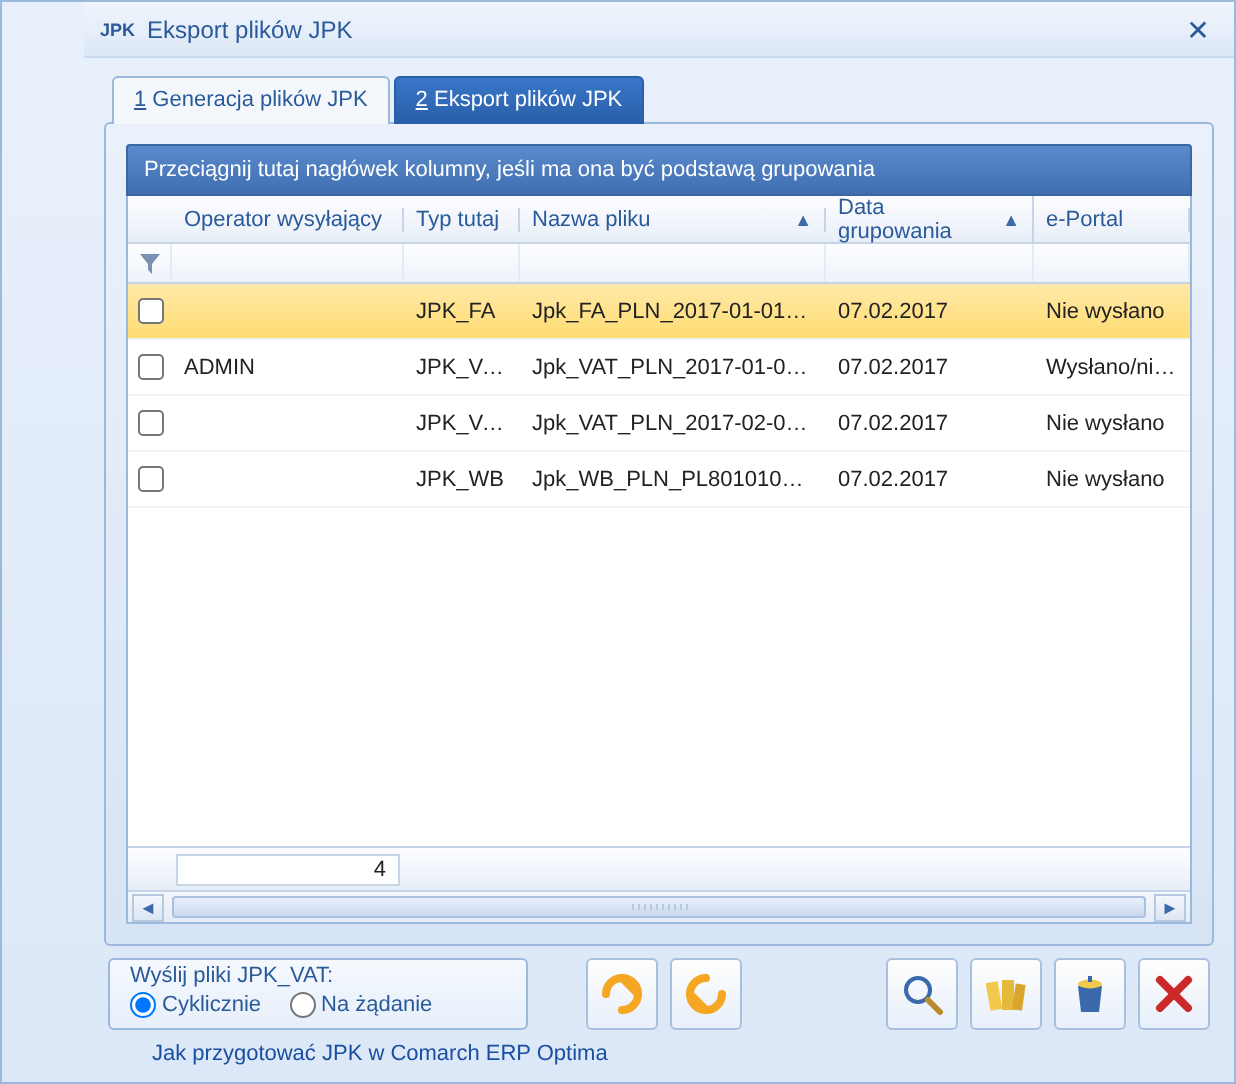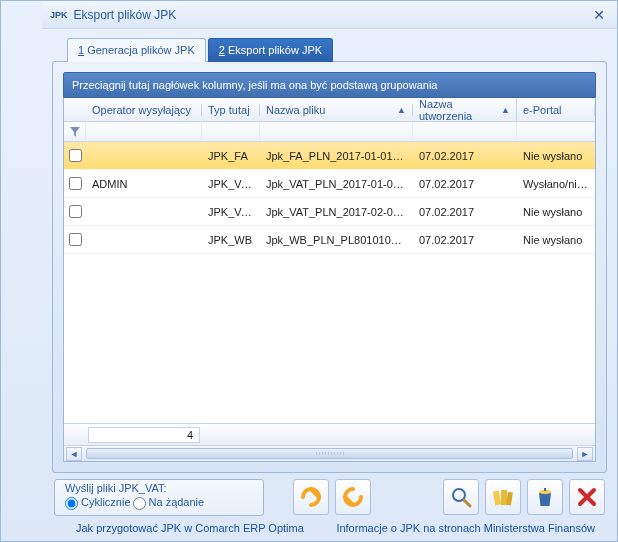--- a/index.html
+++ b/index.html
@@ -3,21 +3,21 @@
 <meta charset="utf-8">
 <style>
   * { box-sizing: border-box; margin: 0; padding: 0; }
   body { font-family: Tahoma, Arial, sans-serif; font-size: 11px; background: #fff; }
   .window { width: 618px; height: 542px; background: linear-gradient(#e8f0fb, #dce8f7); border: 1px solid #9bb8dd; position: relative; padding-left: 41px; }
   .titlebar { height: 28px; background: linear-gradient(#f0f5fc, #dce8f7); display: flex; align-items: center; padding: 0 8px; border-bottom: 1px solid #cbd9ec; }
   .titlebar .app-icon { font-size: 9px; font-weight: bold; color: #2a5a9a; margin-right: 6px; }
   .titlebar .title { color: #2a5a9a; font-size: 12px; flex: 1; }
   .titlebar .close { width: 20px; height: 20px; display: flex; align-items: center; justify-content: center; color: #2a5a9a; font-size: 14px; cursor: pointer; }
   .content { padding: 8px 10px 6px 10px; }
-  .tabs { display: flex; margin-left: 15px; }
+  .tabs { display: flex; margin-left: 4px; }
   .tab { padding: 5px 10px 6px 10px; border: 1px solid #9bb8dd; border-bottom: none; background: #f4f8fd; color: #2a5a9a; font-size: 11px; border-radius: 3px 3px 0 0; margin-right: 2px; cursor: pointer; position: relative; top: 1px; }
   .tab .u { text-decoration: underline; }
   .tab.active { background: linear-gradient(#3876c9, #2a5fa8); color: #fff; border-color: #2a5fa8; }
   .panel { border: 1px solid #9bb8dd; background: linear-gradient(#eaf1fb, #d7e4f5); border-radius: 3px; padding: 10px; height: 412px; display: flex; flex-direction: column; }
   .groupbar { background: linear-gradient(#5a8acb, #3f6fb0); color: #fff; padding: 6px 8px; border: 1px solid #3a66a1; border-radius: 2px 2px 0 0; font-size: 11px; }
   .grid { background: #fff; border: 1px solid #9bb8dd; border-top: none; flex: 1; display: flex; flex-direction: column; overflow: hidden; }
   .header-row { display: flex; background: linear-gradient(#fdfdfe, #e8eef8); border-bottom: 1px solid #c6d4e8; height: 24px; align-items: center; }
   .hcell { border-right: 1px solid #c6d4e8; display: flex; align-items: center; padding: 0 6px; color: #2a5a9a; font-size: 11px; position: relative; cursor: pointer; }
   .hcell .sort { color: #3a6aac; font-size: 9px; margin-left: auto; }
   .filter-row { display: flex; background: linear-gradient(#fdfdfe, #eef3fa); border-bottom: 1px solid #c6d4e8; height: 20px; }
@@ -36,21 +36,21 @@
   .footer-row { display: flex; border-top: 1px solid #c6d4e8; background: linear-gradient(#fdfdfe, #e8eef8); height: 22px; align-items: center; }
   .footer-row .count-box { margin-left: 24px; width: 112px; border: 1px solid #c6d4e8; background: #fff; height: 16px; text-align: right; padding: 1px 6px; font-size: 11px; color: #222; }
   .hscroll { height: 16px; background: linear-gradient(#f4f7fc,#e3ebf6); border-top: 1px solid #c6d4e8; position: relative; }
   .hscroll .thumb { position: absolute; left: 22px; right: 22px; top: 2px; bottom: 2px; background: linear-gradient(#e9f0fa,#c9d8ee); border: 1px solid #a9c0de; border-radius: 2px; }
   .hscroll .arr { position: absolute; top: 1px; width: 16px; height: 14px; background: linear-gradient(#f4f7fc,#dce6f3); border: 1px solid #b7c9e1; display:flex; align-items:center; justify-content:center; color:#3a6aac; font-size:9px;}
   .hscroll .arr.l { left: 2px; } .hscroll .arr.r { right: 2px; }
   .hscroll .hatch { position:absolute; left:50%; top:3px; bottom:3px; width:28px; margin-left:-14px; background: repeating-linear-gradient(90deg,#b7c9e1 0,#b7c9e1 1px,transparent 1px,transparent 3px);}
   .bottom-strip { display: flex; align-items: center; margin-top: 6px; gap: 6px; padding: 0 2px; }
   .radio-box { border: 1px solid #9bb8dd; background: linear-gradient(#f5f9fe,#e7effa); border-radius: 3px; padding: 2px 10px 5px 10px; width: 210px; }
   .radio-box .lbl { color: #2a5a9a; font-size: 11px; margin-bottom: 2px; }
-  .radio-box .opts { display: flex; gap: 2px; align-items: center; color: #2a5a9a; }
+  .radio-box .opts { display: flex; gap: 14px; align-items: center; color: #2a5a9a; }
   .radio-box input { margin-right: 3px; vertical-align: middle; }
   .spacer { flex: 1; }
   .btn { width: 36px; height: 36px; border: 1px solid #a9c0de; background: linear-gradient(#fefefe,#e7effa); border-radius: 3px; display: flex; align-items: center; justify-content: center; cursor: pointer; }
   .btn svg { width: 24px; height: 24px; }
   .links { display: flex; justify-content: space-between; padding: 6px 12px 0 12px; }
   .links a { color: #1a4ea0; font-size: 11px; cursor: pointer; margin-left: 12px; }
 </style>
 </head>
 <body>
 
@@ -81,21 +81,21 @@
               <span>Operator wysyłający</span>
             </div>
           <div class="hcell c-typ">
               <span>Typ tutaj</span>
             </div>
           <div class="hcell c-naz">
               <span>Nazwa pliku</span>
               <span class="sort">▲</span>
             </div>
           <div class="hcell c-dat">
-              <span>Nazwa utworzenia</span>
+              <span>Data grupowania</span>
               <span class="sort">▲</span>
             </div>
           <div class="hcell c-ep">
               <span>e-Portal</span>
             </div>
         </div>
 
         <div class="filter-row">
           <div class="fcell c-chk">
             <svg width="10" height="10" viewBox="0 0 10 10">
@@ -210,16 +210,15 @@
       <div class="btn">
         <svg viewBox="0 0 24 24">
             <line x1="5" y1="5" x2="19" y2="19" stroke="#cc2a2a" stroke-width="4" stroke-linecap="round"></line>
             <line x1="19" y1="5" x2="5" y2="19" stroke="#cc2a2a" stroke-width="4" stroke-linecap="round"></line>
           </svg>
       </div>
     </div>
 
     <div class="links">
       <a>Jak przygotować JPK w Comarch ERP Optima</a>
-      <a>Informacje o JPK na stronach Ministerstwa Finansów</a>
     </div>
   </div>
 </div>
 
 </body></html>

